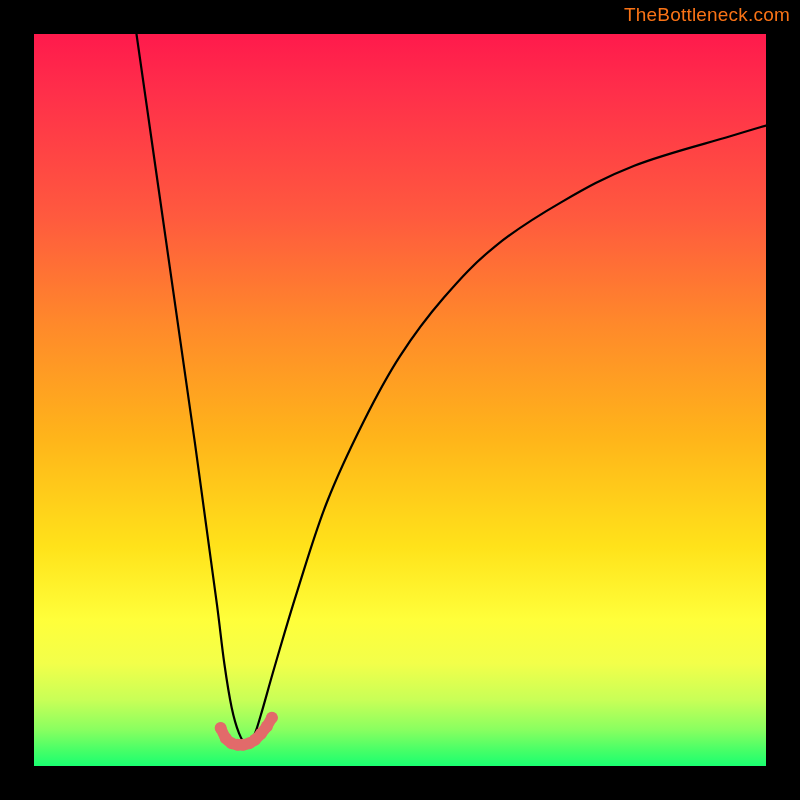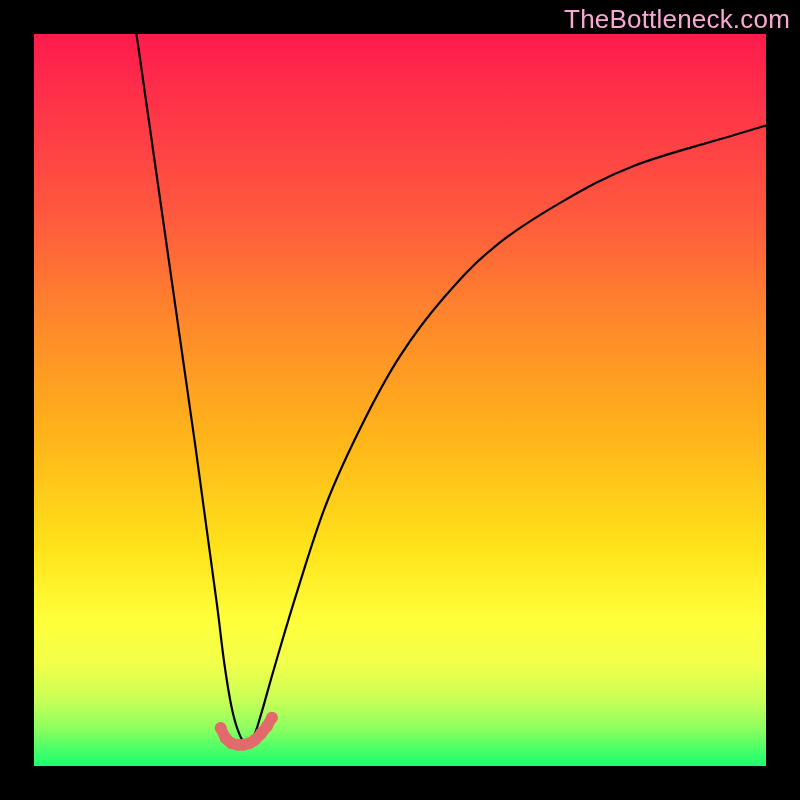--- a/index.html
+++ b/index.html
@@ -14,22 +14,22 @@
   .frame {
     position: relative;
     width: 800px;
     height: 800px;
     background: #000;
   }
   .watermark {
     position: absolute;
     top: 4px;
     right: 10px;
-    color: #f9a8d4;
-    font-size: 26px;
+    color: #f97316;
+    font-size: 19px;
     font-weight: 500;
     letter-spacing: 0.2px;
     z-index: 10;
   }
   .plot-area {
     position: absolute;
     left: 34px;
     top: 34px;
     width: 732px;
     height: 732px;

